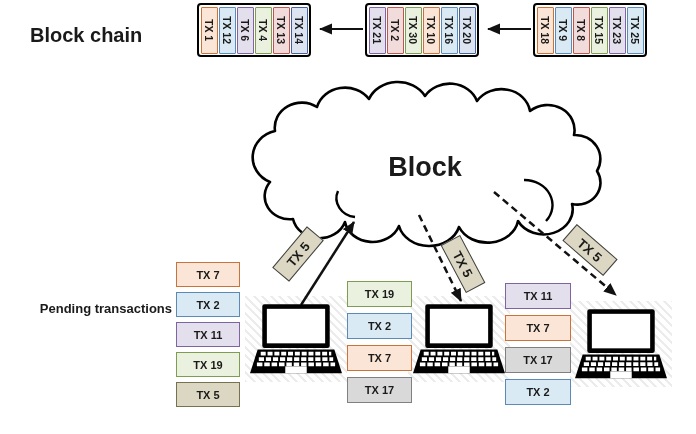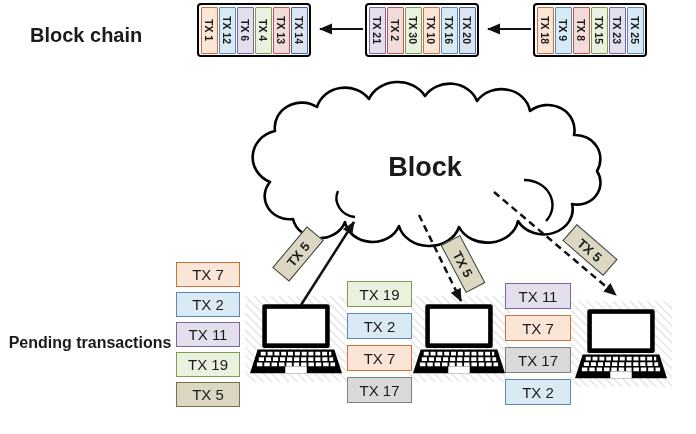--- a/index.html
+++ b/index.html
@@ -1,32 +1,32 @@
 <!DOCTYPE html>
 <html><head>
 <meta charset="utf-8">
 <style>
   html,body{margin:0;padding:0;background:#fff;}
   #stage{position:relative;width:696px;height:434px;background:#fff;overflow:hidden;
          font-family:"Liberation Sans",sans-serif;color:#1a1a1a;}
 
   .hd{position:absolute;font-weight:700;color:#1a1a1a;}
   #blockchain-label{left:30px;top:24px;font-size:20px;}
-  #pending-label{left:8px;top:299px;width:164px;text-align:center;font-size:16px;line-height:1.5;margin-top:32px;}
+  #pending-label{left:8px;top:299px;width:164px;text-align:right;font-size:13px;line-height:1.5;}
   #gossip-label{left:340px;top:152px;width:170px;text-align:center;font-size:27px;z-index:6;}
 
   .block{position:absolute;top:3px;height:54px;width:114px;border:2.5px solid #000;
          border-radius:4px;background:#fff;display:flex;gap:1px;padding:1.5px;box-sizing:border-box;z-index:4;}
   .strip{flex:1;border:1px solid #999;border-radius:1px;writing-mode:vertical-rl;
          display:flex;align-items:center;justify-content:center;
          font-size:10.5px;font-weight:700;white-space:nowrap;}
   #block-0{left:197px;} #block-1{left:365px;} #block-2{left:533px;}
 
   .txbox{position:absolute;box-sizing:border-box;border:1.4px solid #999;display:flex;
-         align-items:center;justify-content:center;font-size:15px;font-weight:400;z-index:5;}
+         align-items:center;justify-content:center;font-size:11px;font-weight:700;z-index:5;}
 
   .txtag{position:absolute;width:52px;height:20px;border:1.5px solid #404040;display:flex;
          align-items:center;justify-content:center;font-size:13px;font-weight:700;z-index:6;}
   #txtag-0{left:271px;top:243px;transform:rotate(-50deg);}
   #txtag-1{left:436px;top:253px;transform:rotate(62deg);}
   #txtag-2{left:563px;top:239px;transform:rotate(41deg);}
 
   .hatch{position:absolute;width:102px;height:86px;z-index:1;
          background:repeating-linear-gradient(45deg,#ececec 0 2px,rgba(255,255,255,0) 2px 6px);}
   #hatch-0{left:245px;top:296px;} #hatch-1{left:408px;top:296px;} #hatch-2{left:570px;top:301px;}

